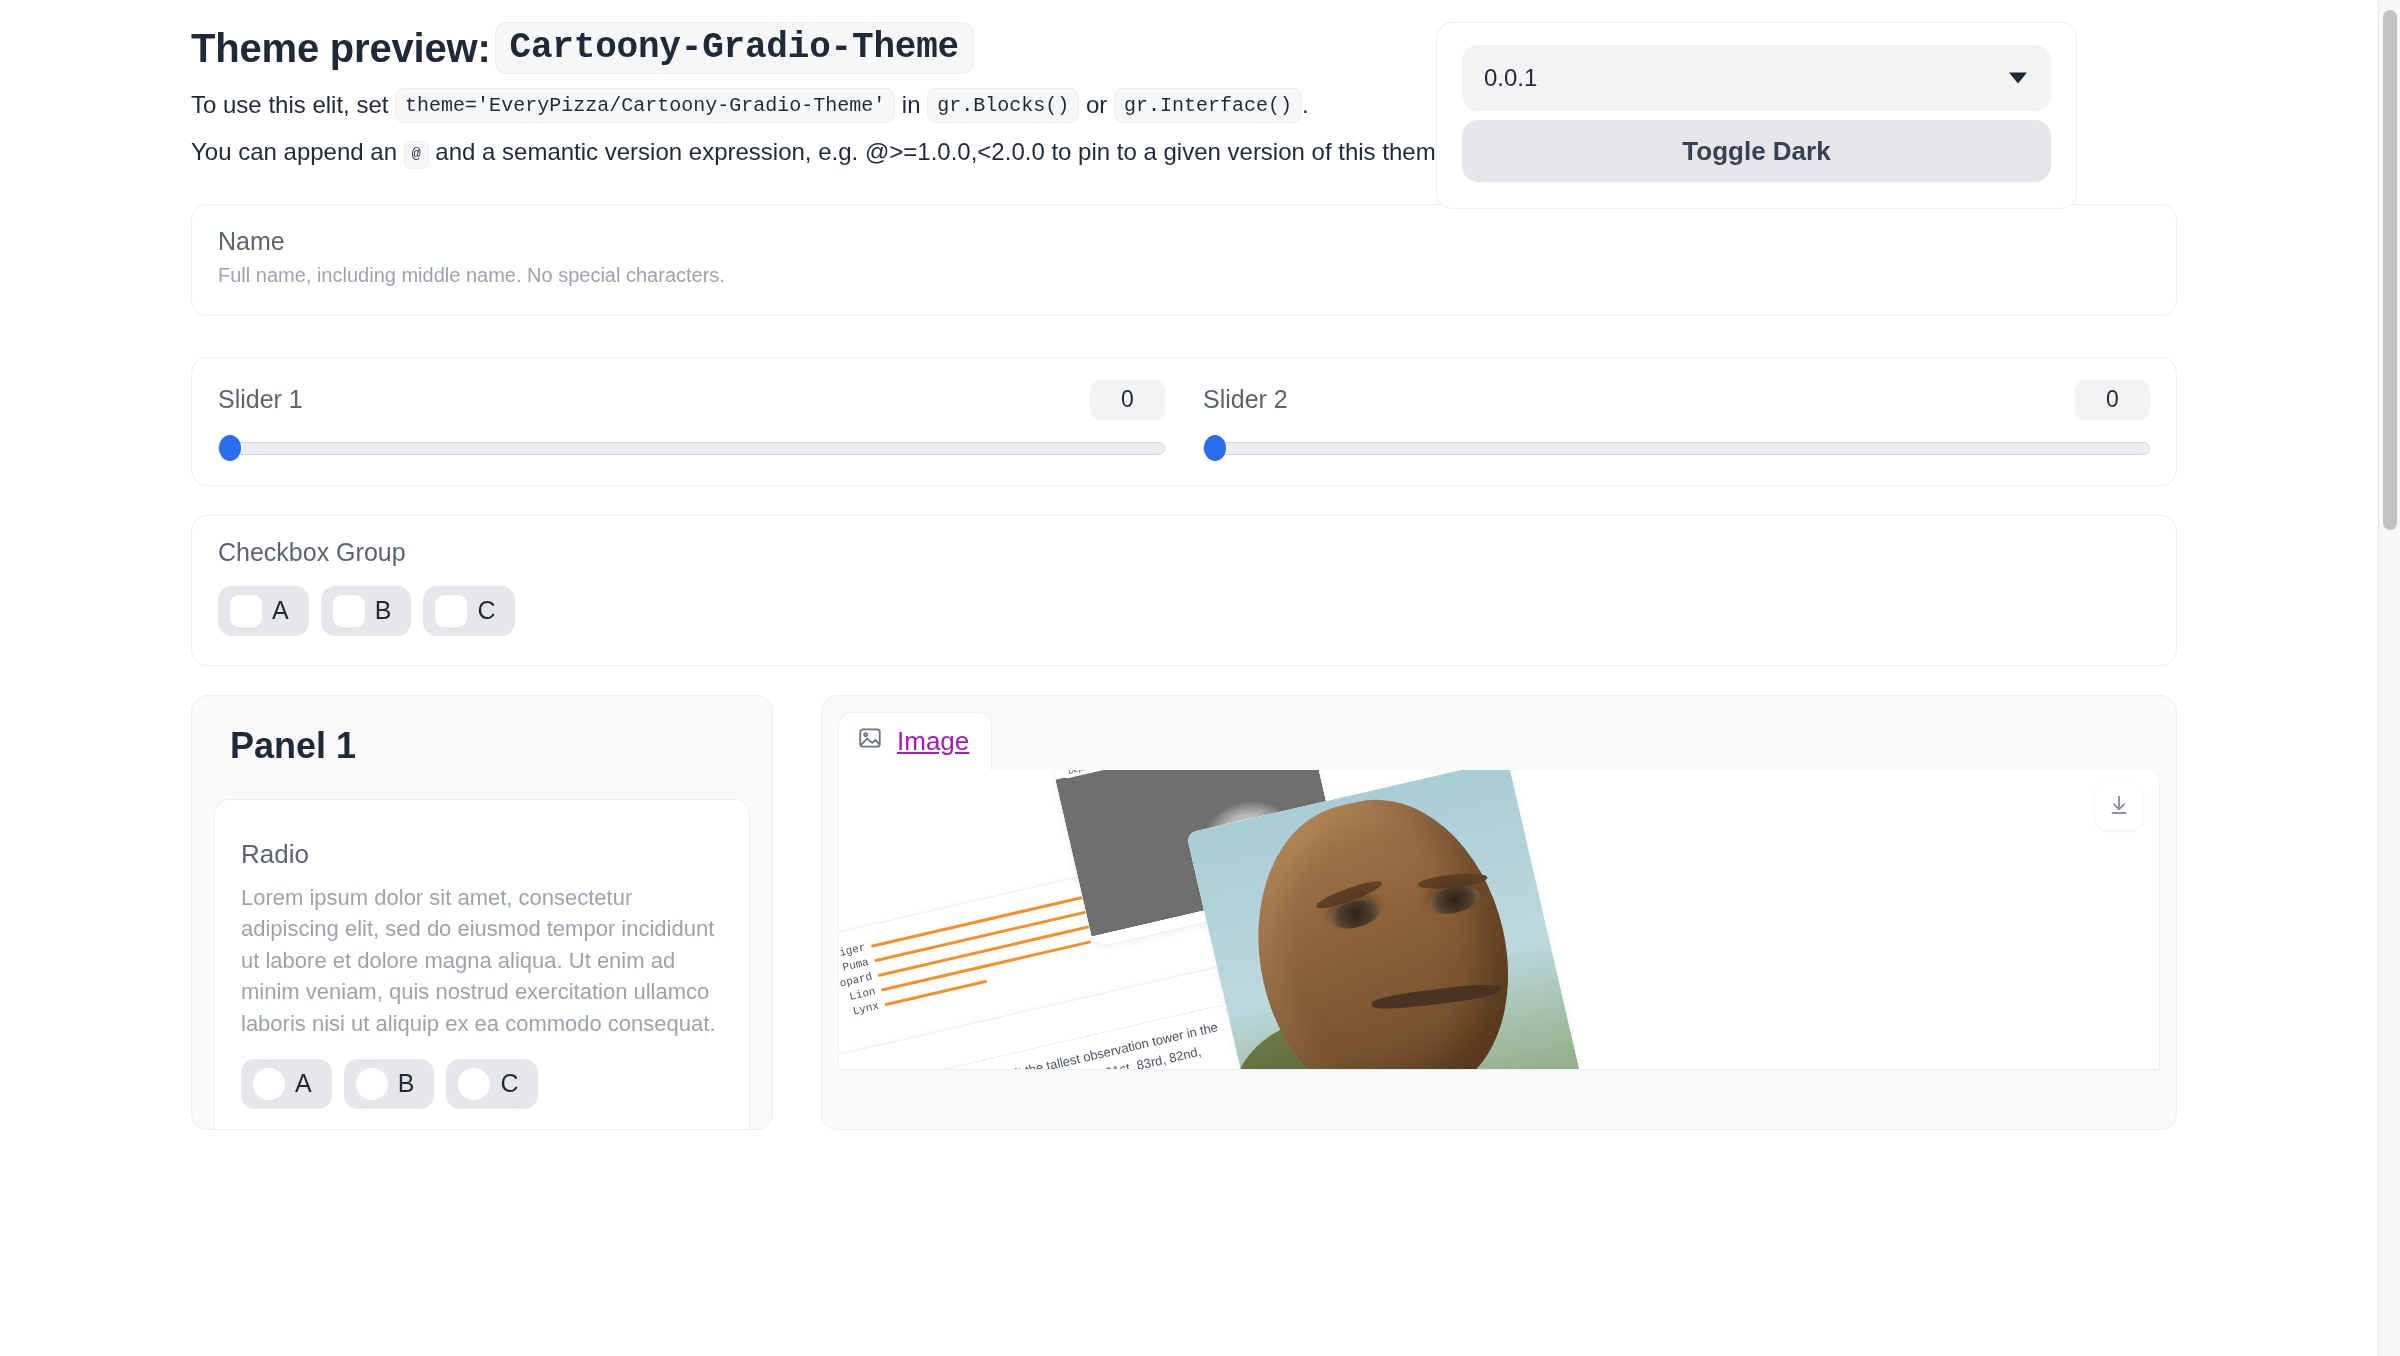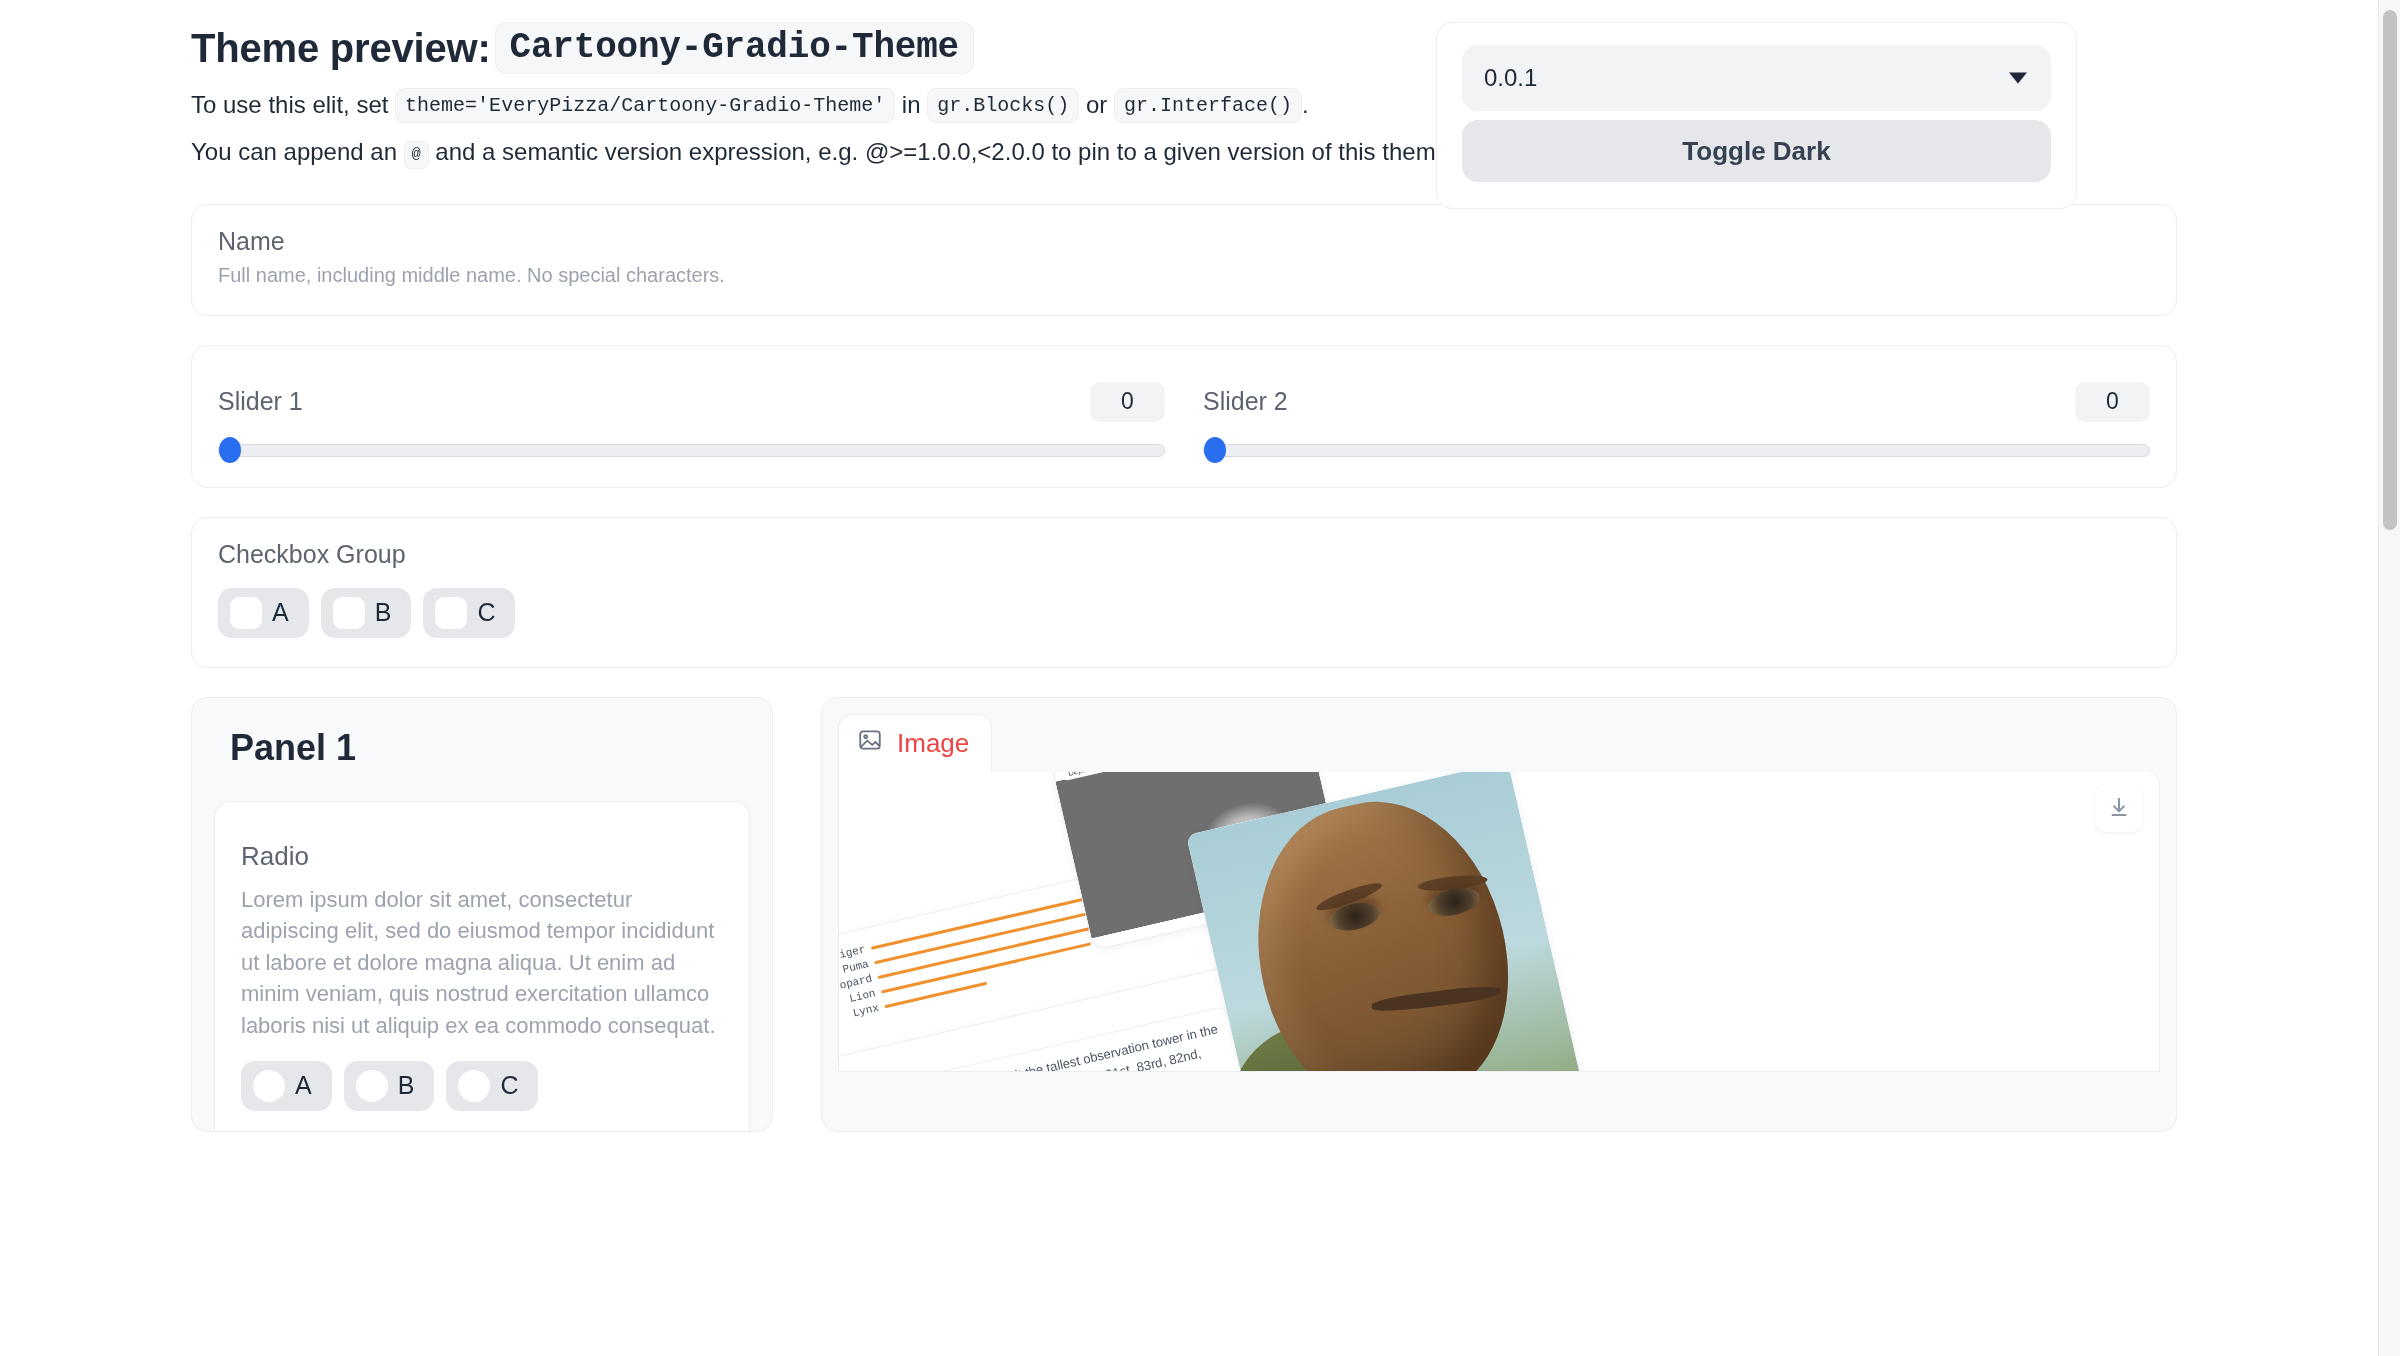--- a/index.html
+++ b/index.html
@@ -154,22 +154,22 @@
     border-radius: 16px;
     display: flex;
     align-items: center;
     padding: 0 24px;
     font-size: 24px;
     color: #1f2937;
   }
 
   
   .slider-card {
-    margin-top: 29px;
-    padding: 36px 26px 30px 26px;
+    margin-top: 41px;
+    padding: 22px 26px 30px 26px;
     display: flex;
     gap: 38px;
   }
   .slider-unit { flex: 1; }
   .slider-head {
     display: flex;
     align-items: center;
     justify-content: space-between;
   }
   .slider-name { font-size: 25px; color: #5d6470; }
@@ -268,21 +268,22 @@
   .image-tab {
     display: flex;
     align-items: center;
     gap: 14px;
     background: #ffffff;
     border: 1px solid #eceef1;
     border-bottom: none;
     border-radius: 14px 14px 0 0;
     padding: 12px 22px 12px 18px;
     font-size: 26px;
-    color: #ef4444;
+    color: #a21caf;
+    text-decoration: underline;
   }
   .image-body {
     position: relative;
     background: #ffffff;
     border: 1px solid #eceef1;
     border-top: none;
     border-radius: 0 14px 0 0;
     height: 300px;
     overflow: hidden;
   }

